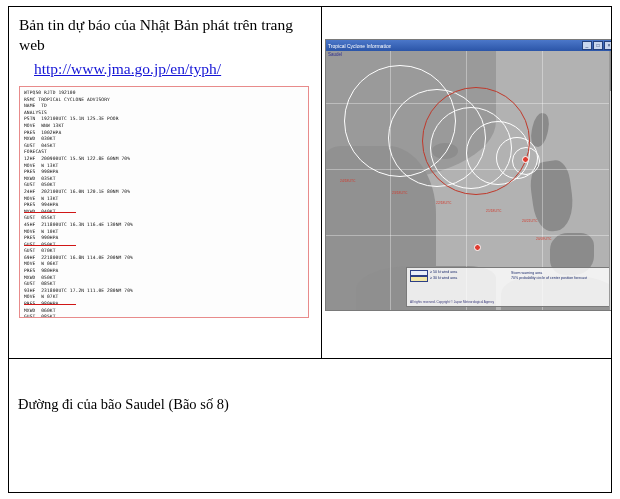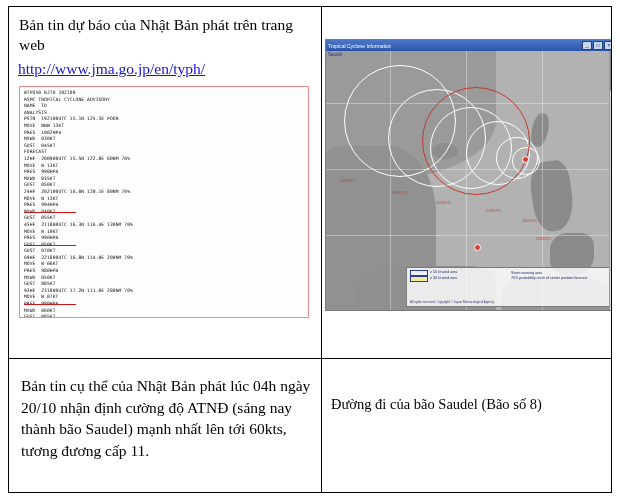--- a/index.html
+++ b/index.html
@@ -52,21 +52,21 @@
   }
   .intro-text{
     font-size:15.5px;
     line-height:1.26;
     color:#000;
     margin:2px 0 0 2px;
   }
   .intro-link{
     display:block;
     margin-top:6px;
-    margin-left:1px;
+    margin-left:17px;
     font-size:15.5px;
     color:#1414d6;
     text-decoration:underline;
   }
   .advisory-box{
     margin-top:8px;
     margin-left:2px;
     width:290px;
     height:232px;
     border:1px solid #e88b8b;
@@ -345,22 +345,19 @@
           </div>
 
           <div class="scrollbar-v">
             <div class="thumb"></div>
           </div>
         </div>
       </div>
     </div>
 
     <div class="row-bottom">
-      <div class="cell-left">
-        <div class="caption-left">Bản tin cụ thể của Nhật Bản phát lúc 04h ngày 20/10 nhận định cường độ ATNĐ (sáng nay thành bão Saudel) mạnh nhất lên tới 60kts, tương đương cấp 11.</div>
-      </div>
       <div class="cell-right">
         <div class="caption-right">Đường đi của bão Saudel (Bão số 8)</div>
       </div>
     </div>
 
   </div>
 </div>
 
 </body></html>

